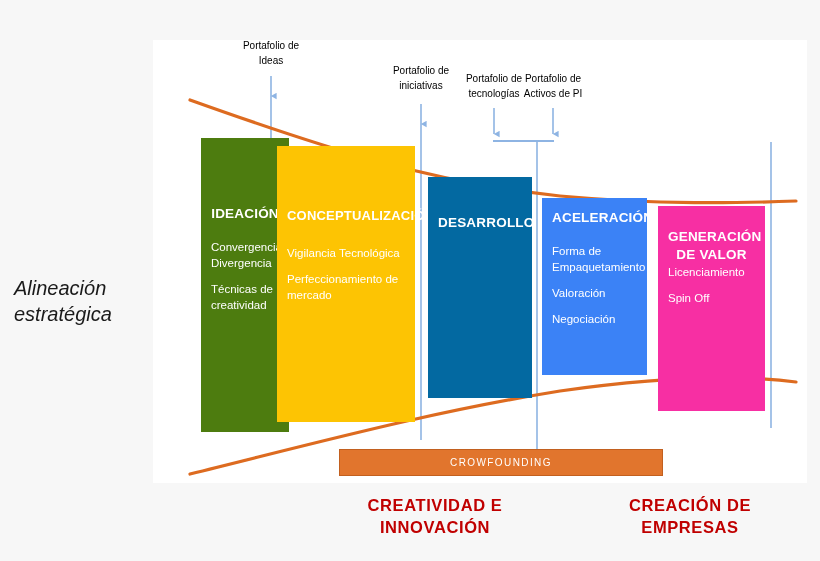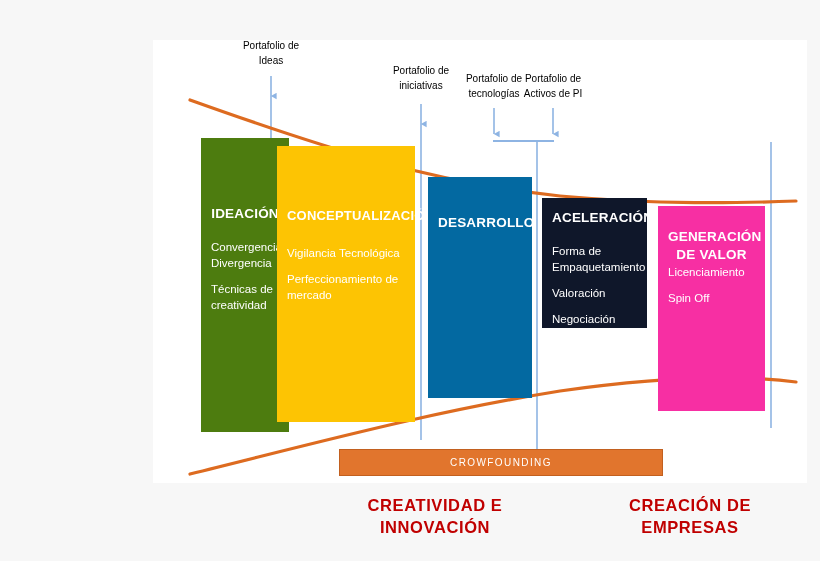--- a/index.html
+++ b/index.html
@@ -54,21 +54,21 @@
   .box-ideacion .stage-body{margin-top:18px;text-align:left;}
 
   .box-conceptual{left:277px;top:146px;width:138px;height:276px;background:#fdc403;}
   .box-conceptual .stage-title{margin-top:62px;font-size:13px;}
   .box-conceptual .stage-body{margin-top:22px;text-align:left;}
 
   .box-desarrollo{left:428px;top:177px;width:104px;height:221px;background:#0369a1;}
   .box-desarrollo .stage-title{margin-top:38px;}
   .box-desarrollo .stage-body{margin-top:32px;text-align:left;}
 
-  .box-aceleracion{left:542px;top:198px;width:105px;height:130px;background:#0f172a;}
+  .box-aceleracion{left:542px;top:198px;width:105px;height:177px;background:#3b82f6;}
   .box-aceleracion .stage-title{margin-top:12px;}
   .box-aceleracion .stage-body{margin-top:18px;text-align:left;}
 
   .box-generacion{left:658px;top:206px;width:107px;height:205px;background:#f72fa3;}
   .box-generacion .stage-title{margin-top:22px;line-height:18px;}
   .box-generacion .stage-body{margin-top:0;text-align:left;}
 
   
   .crow-bar{
     position:absolute;left:339px;top:449px;width:324px;height:27px;
@@ -87,20 +87,24 @@
 
   svg.overlay{position:absolute;left:0;top:0;width:820px;height:561px;pointer-events:none;}
 </style>
 </head>
 <body>
 
 <div id="stage">
 
   <div class="canvas"></div>
 
+  <div class="side-label">
+    <div>Alineación</div>
+    <div>estratégica</div>
+  </div>
 
   <svg class="overlay" viewBox="0 0 820 561">
     <defs>
       <marker id="bluearrow" markerWidth="7" markerHeight="7" refX="3.2" refY="5.6" orient="auto" markerUnits="userSpaceOnUse">
         <path d="M0,0 L3.2,5.8 L6.4,0 z" fill="#8eb4e3"></path>
       </marker>
     </defs>
 
     <g>
       <line x1="271" y1="76" x2="271" y2="96" stroke="#8eb4e3" stroke-width="1.6" marker-end="url(#bluearrow)"></line>

